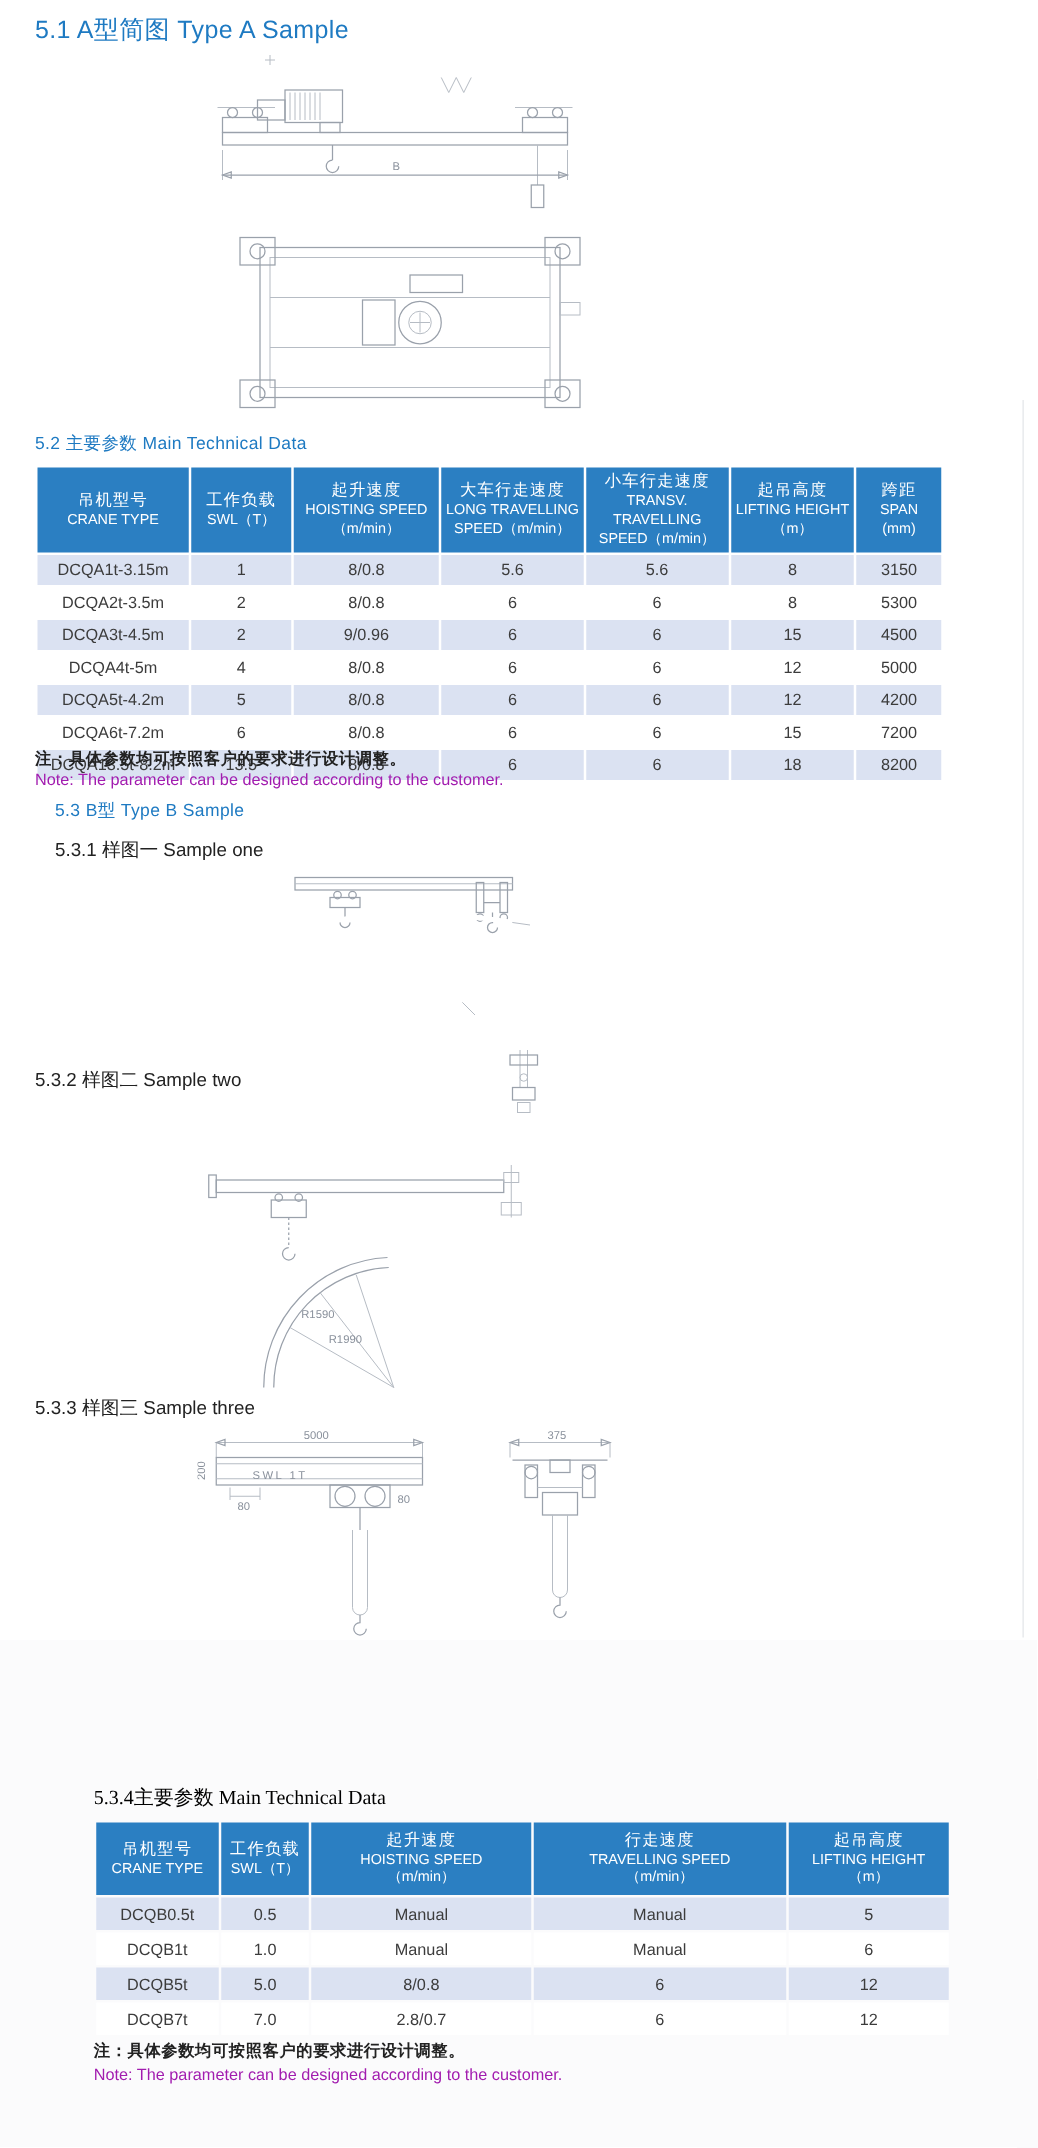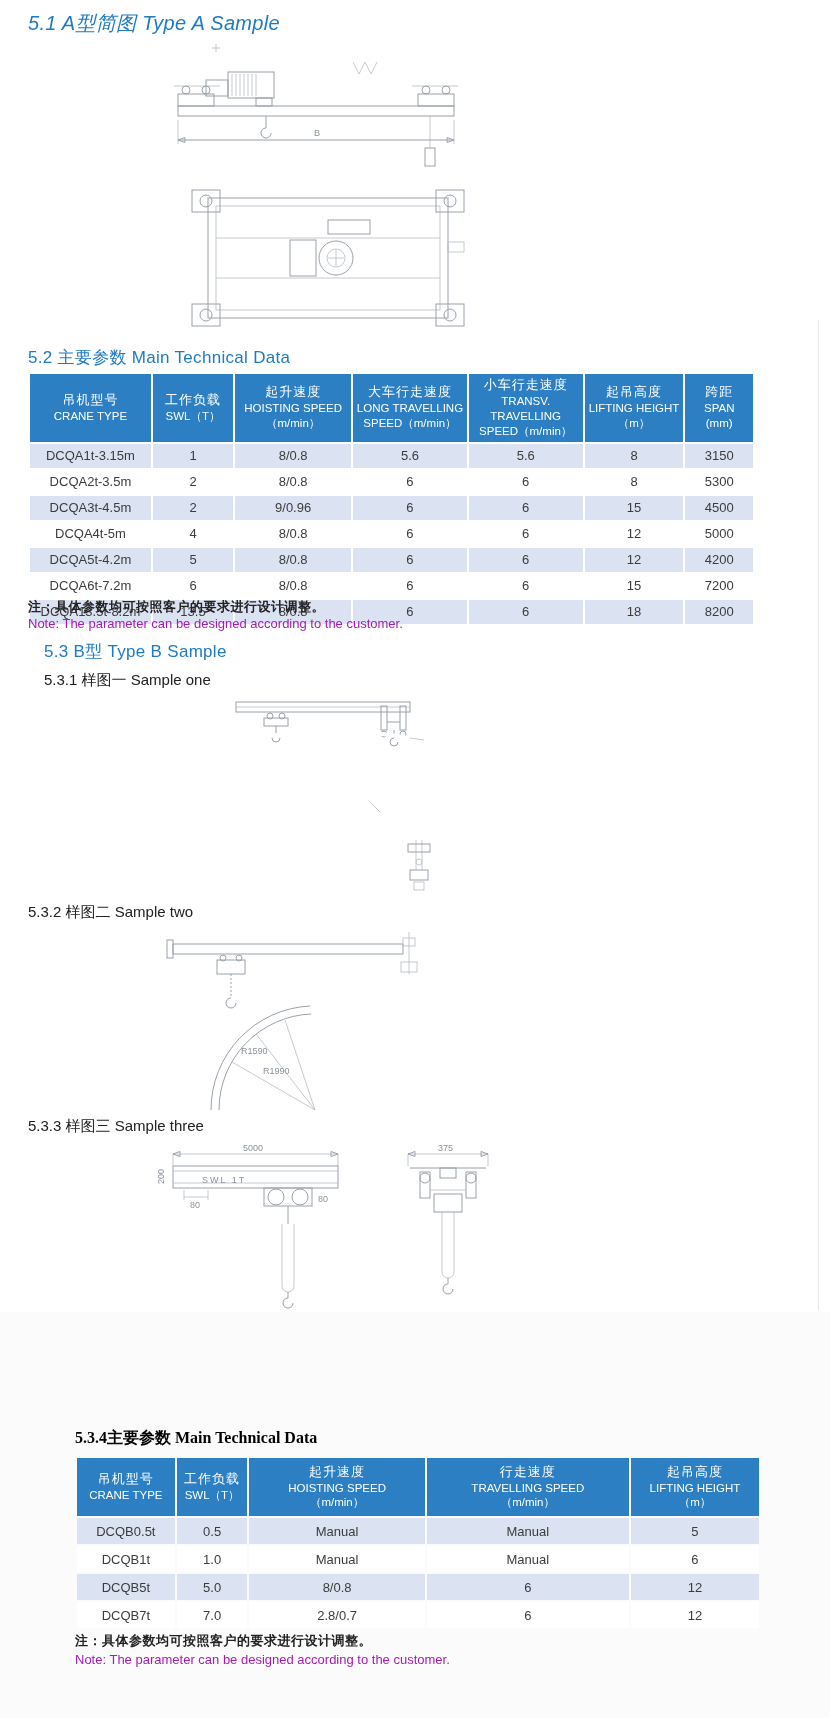--- a/index.html
+++ b/index.html
@@ -1,23 +1,23 @@
 <!DOCTYPE html>
 <html><head>
 <meta charset="utf-8">
 <style>
   html,body{margin:0;padding:0;background:#fff;}
   #page{position:relative;width:830px;height:1718px;background:#ffffff;overflow:hidden;
         font-family:"Liberation Sans", sans-serif;color:#333;}
   .abs{position:absolute;}
   .h-blue{color:#1e7ac2;font-weight:400;letter-spacing:.3px;}
   .h1{font-size:20px;}
-  .h2{font-size:17px;}
+  .h2{font-size:14px;}
   .h3{font-size:15px;color:#222;font-weight:400;}
-  .h-serif{font-family:"Liberation Serif", serif;font-size:16px;color:#000;font-weight:700;}
+  .h-serif{font-family:"Liberation Serif", serif;font-size:16px;color:#000;font-weight:400;}
   .note-cn{font-size:13px;color:#222;font-weight:bold;letter-spacing:.5px;}
   .note-en{font-size:13px;color:#a21caf;}
   table.data{border-collapse:separate;border-spacing:2px;table-layout:fixed;width:100%;}
   table.data th{background:#2b7fc2;color:#fff;font-weight:400;text-align:center;vertical-align:middle;
       padding:3px 1px;line-height:1.3;}
   table.data th .cn{font-size:13px;letter-spacing:1px;}
   table.data th .en{font-size:11.5px;letter-spacing:0;}
   table.data th .sub{font-size:11.5px;}
   table.data td{background:#fff;color:#3c3c3c;font-size:13px;text-align:center;vertical-align:middle;
       padding:2px 1px;}
@@ -36,21 +36,21 @@
   .panel{background:#fbfbfc;}
 </style>
 </head>
 <body>
 
 <div id="page">
 
   <div class="abs edge" style="left:818px;top:320px;width:1px;height:990px;"></div>
   <div class="abs panel" style="left:0;top:1312px;width:830px;height:406px;"></div>
 
-  <div class="abs h-blue h1" style="left:28px;top:10px;font-style:italic;">5.1 A型简图 Type A Sample</div>
+  <div class="abs h-blue h1" style="left:28px;top:10px;">5.1 A型简图 Type A Sample</div>
 
   <svg class="abs" style="left:168px;top:40px;" width="310" height="135" viewBox="0 0 310 135">
     <path class="lnt" d="M44,8 h8 M48,4 v8"></path>
     <line class="lnt" x1="6" y1="46" x2="52" y2="46"></line>
     <line class="lnt" x1="244" y1="46" x2="290" y2="46"></line>
     <circle class="ln" cx="18" cy="50" r="4"></circle>
       <circle class="ln" cx="38" cy="50" r="4"></circle>
     <circle class="ln" cx="258" cy="50" r="4"></circle>
       <circle class="ln" cx="278" cy="50" r="4"></circle>
     <rect class="ln" x="10" y="54" width="36" height="12"></rect>
@@ -237,21 +237,21 @@
 
   <svg class="abs" style="left:392px;top:836px;" width="55" height="62" viewBox="0 0 55 62">
     <line class="lnt" x1="24" y1="4" x2="24" y2="34"></line>
       <line class="lnt" x1="30" y1="4" x2="30" y2="34"></line>
     <rect class="ln" x="16" y="8" width="22" height="8"></rect>
     <rect class="ln" x="18" y="34" width="18" height="10"></rect>
     <rect class="lnt" x="22" y="46" width="10" height="8"></rect>
     <circle class="lnt" cx="27" cy="26" r="3"></circle>
   </svg>
 
-  <div class="abs h3" style="left:28px;top:903px;">5.3.2 样图二 Sample two</div>
+  <div class="abs h3" style="left:28px;top:855px;">5.3.2 样图二 Sample two</div>
 
   <svg class="abs" style="left:165px;top:932px;" width="290" height="182" viewBox="0 0 290 182">
     <rect class="ln" x="8" y="12" width="230" height="10"></rect>
     <rect class="ln" x="2" y="8" width="6" height="18"></rect>
     <circle class="ln" cx="58" cy="26" r="3"></circle>
       <circle class="ln" cx="74" cy="26" r="3"></circle>
     <rect class="ln" x="52" y="28" width="28" height="14"></rect>
     <line class="ln" stroke-dasharray="2,2" x1="66" y1="42" x2="66" y2="66"></line>
     <path class="ln" d="M66,66 a5,5 0 1 0 5,5"></path>
     <line class="lnt" x1="244" y1="0" x2="244" y2="42"></line>

